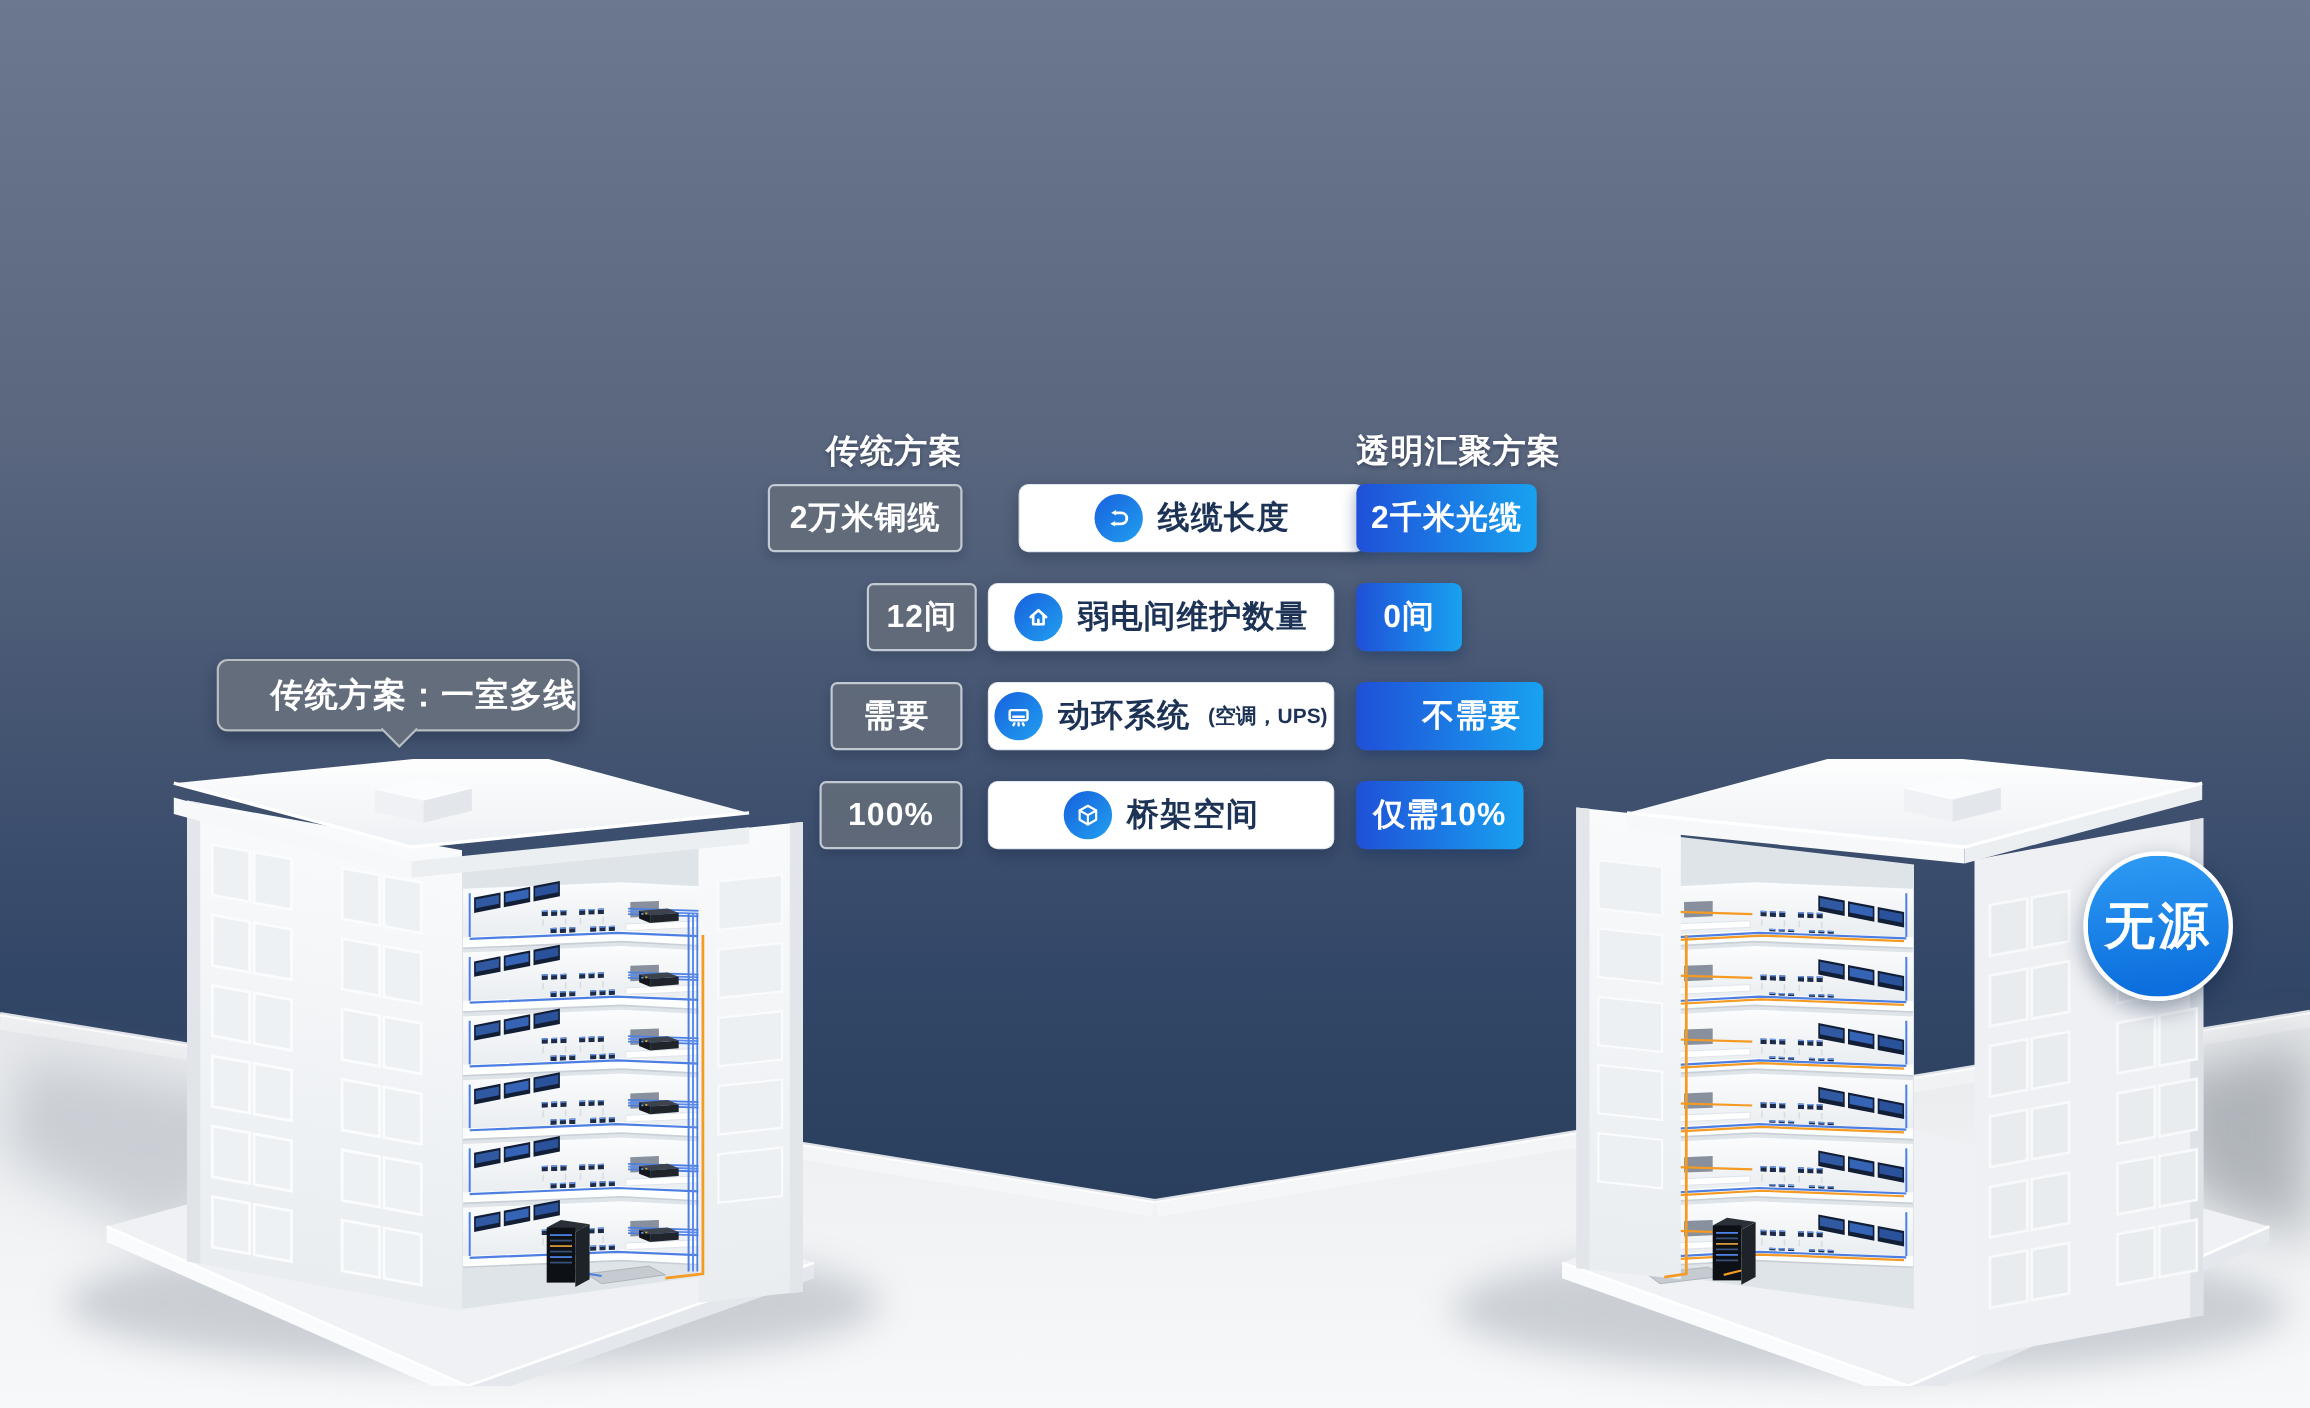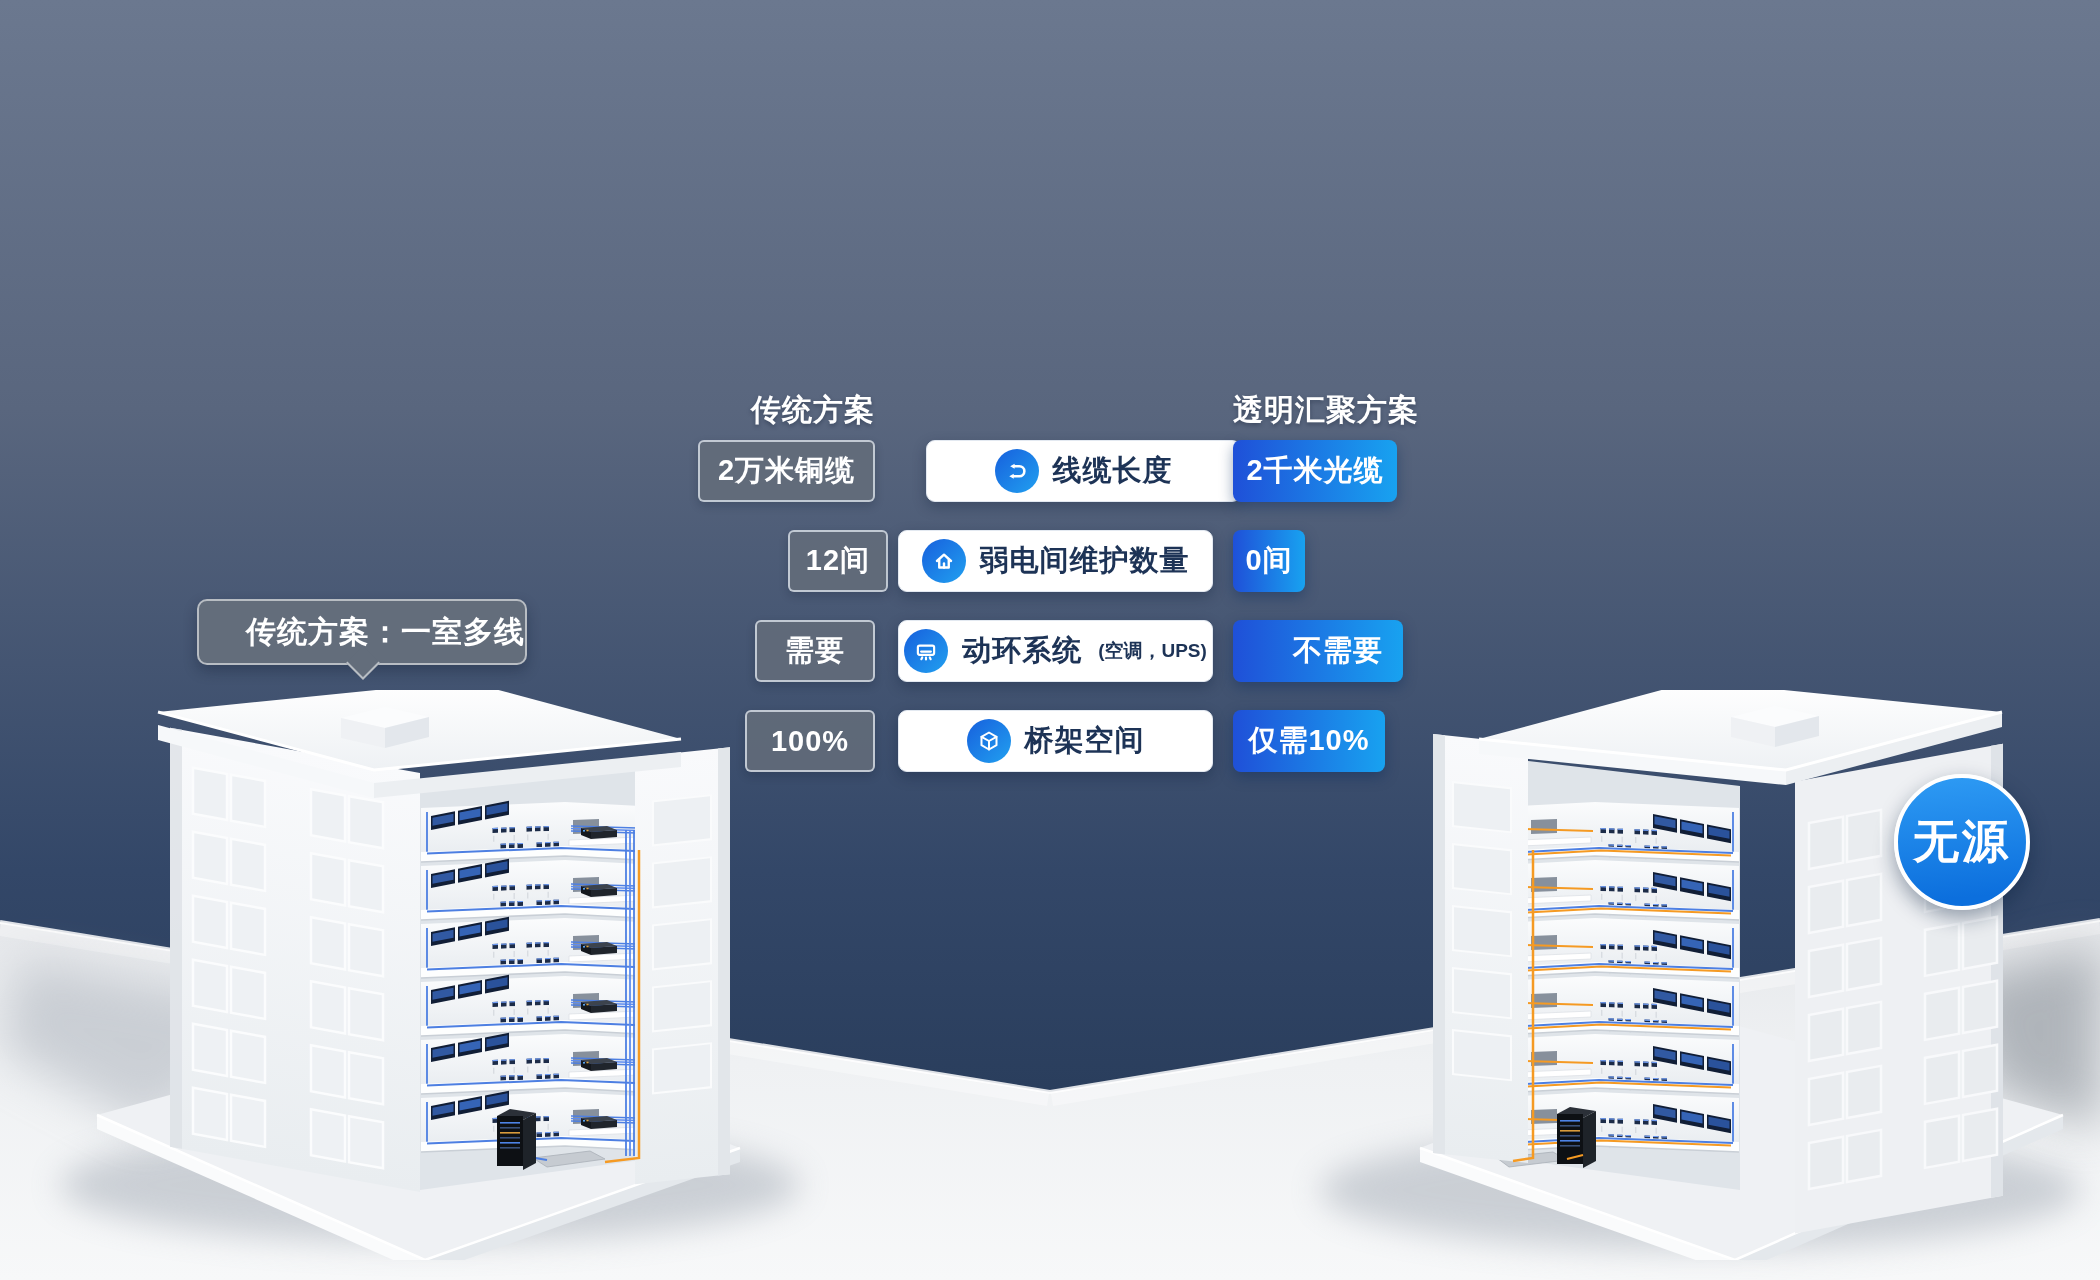--- a/index.html
+++ b/index.html
@@ -395,21 +395,21 @@
   <div class="pill" style="top:530px;">
     <span class="picon">
       <svg width="26" height="26" viewBox="0 0 24 24" fill="none" stroke="#ffffff" stroke-width="2.2" stroke-linecap="round" stroke-linejoin="round">
         <path d="M5.5 12 L12 6.2 L18.5 12"></path>
         <path d="M7.6 10.8 V18 H16.4 V10.8"></path>
         <path d="M12 18 V14.2"></path>
       </svg>
     </span>
     <span class="txt">弱电间维护数量</span>
   </div>
-  <div class="blue-box" style="top:530px;width:72px;">0间</div>
+  <div class="blue-box" style="top:530px;width:96px;">0间</div>
 
   <div class="gray-box" style="top:620px;left:755px;width:120px;">需要</div>
   <div class="pill" style="top:620px;">
     <span class="picon">
       <svg width="26" height="26" viewBox="0 0 24 24" fill="none" stroke="#ffffff" stroke-width="2" stroke-linecap="round" stroke-linejoin="round">
         <rect x="4.5" y="7" width="15" height="8.5" rx="1.6"></rect>
         <path d="M7.5 12.5 H16.5"></path>
         <path d="M8.5 18 l-.8 1.6 M12 18 v1.8 M15.5 18 l.8 1.6"></path>
       </svg>
     </span>

